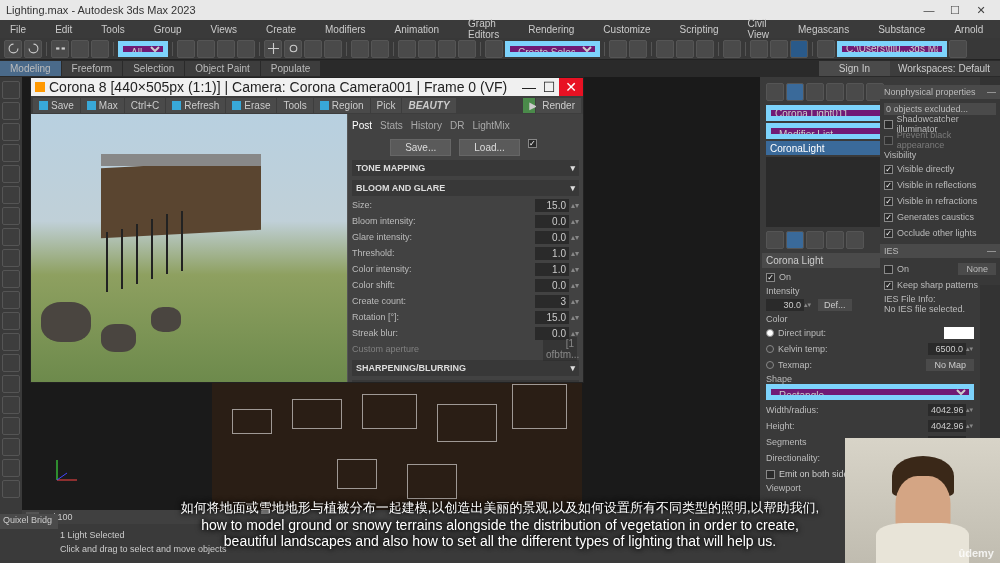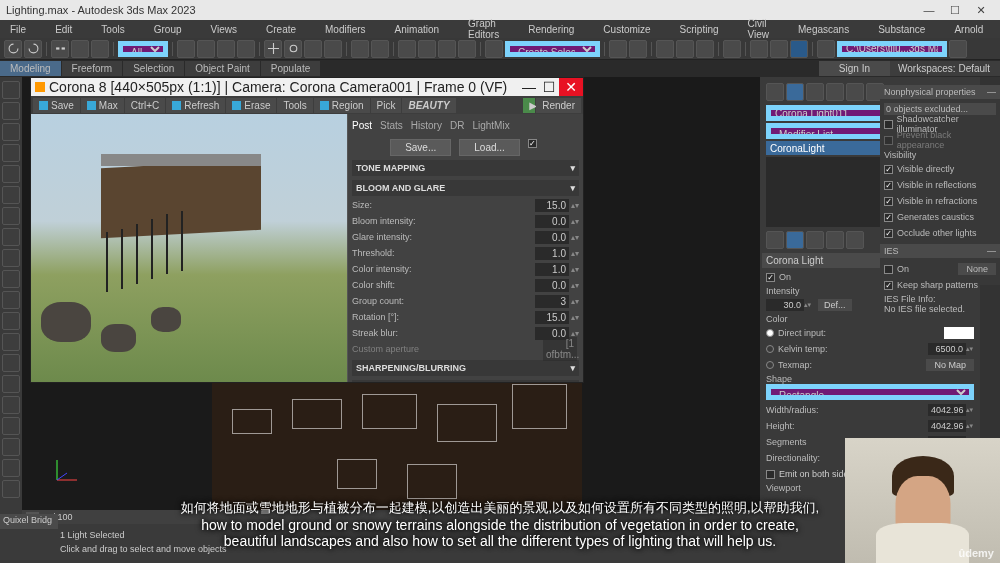--- a/index.html
+++ b/index.html
@@ -311,21 +311,21 @@
               <span class="lab">Color intensity:</span>
               <span class="val">1.0</span>
               <span class="spin">▴▾</span>
             </div>
           <div class="cw-row">
               <span class="lab">Color shift:</span>
               <span class="val">0.0</span>
               <span class="spin">▴▾</span>
             </div>
           <div class="cw-row">
-              <span class="lab">Group count:</span>
+              <span class="lab">Create count:</span>
               <span class="val">3</span>
               <span class="spin">▴▾</span>
             </div>
           <div class="cw-row">
               <span class="lab">Rotation [°]:</span>
               <span class="val">15.0</span>
               <span class="spin">▴▾</span>
             </div>
           <div class="cw-row">
               <span class="lab">Streak blur:</span>

